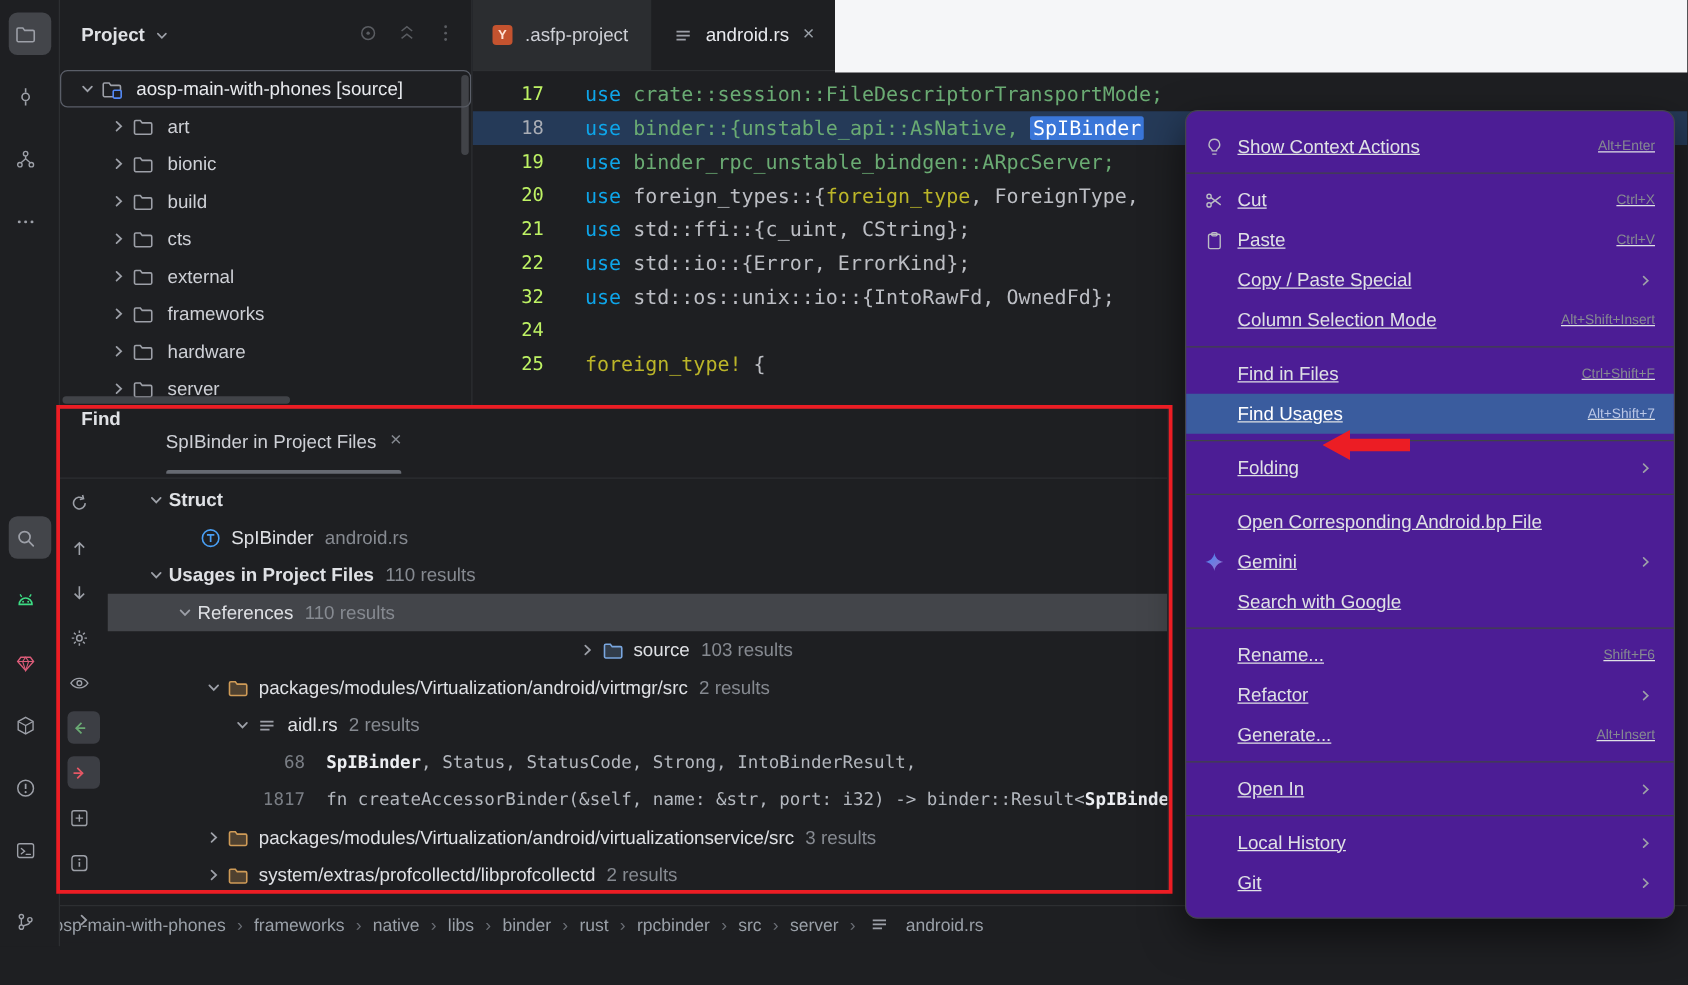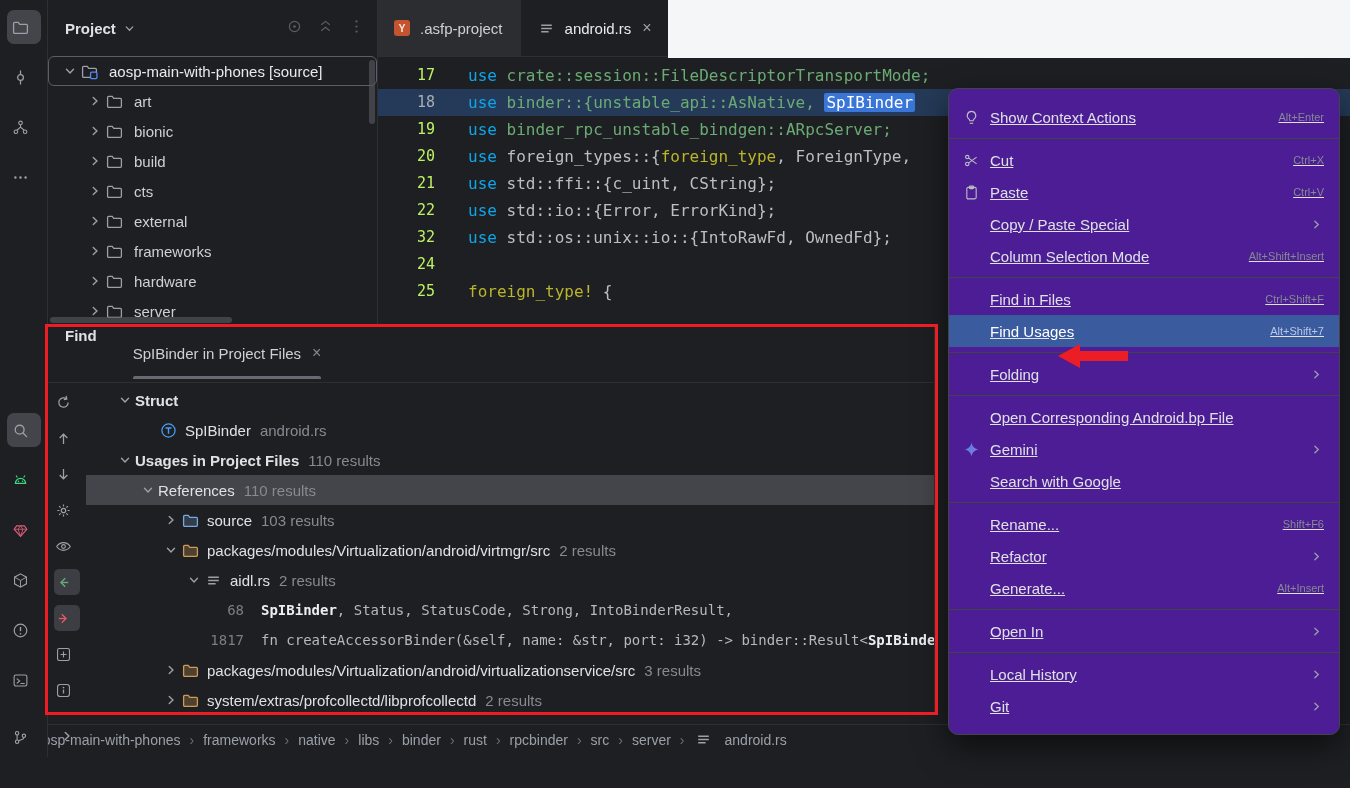--- a/index.html
+++ b/index.html
@@ -541,21 +541,21 @@
             <span class="seg-strong">Usages in Project Files</span>
             <span class="seg-count">110 results</span>
           </div>
           <div class="frow selected" style="padding-left: 51px;">
             <span class="chev open"><svg viewBox="0 0 16 16">
                 <path d="M6 4l4.2 4L6 12" fill="none" stroke="currentColor" stroke-width="1.6" stroke-linecap="round"></path>
               </svg></span>
             <span class="seg-plain">References</span>
             <span class="seg-count">110 results</span>
           </div>
-          <div class="frow" style="padding-left: 74px;">
+          <div class="frow" style="padding-left: 74px; justify-content: center;">
             <span class="chev"><svg viewBox="0 0 16 16">
                 <path d="M6 4l4.2 4L6 12" fill="none" stroke="currentColor" stroke-width="1.6" stroke-linecap="round"></path>
               </svg></span>
             <span class="ic"><svg viewBox="0 0 16 16">
                 <path d="M1.5 4.2c0-.6.4-1 1-1h3.4l1.4 1.8h6.2a1 1 0 0 1 1 1v6.5a1 1 0 0 1-1 1h-11a1 1 0 0 1-1-1z" fill="rgba(122,167,224,.22)" stroke="#7aa7e0" stroke-width="1.2"></path>
               </svg></span>
             <span class="seg-plain">source</span>
             <span class="seg-count">103 results</span>
           </div>
           <div class="frow" style="padding-left: 74px;">

